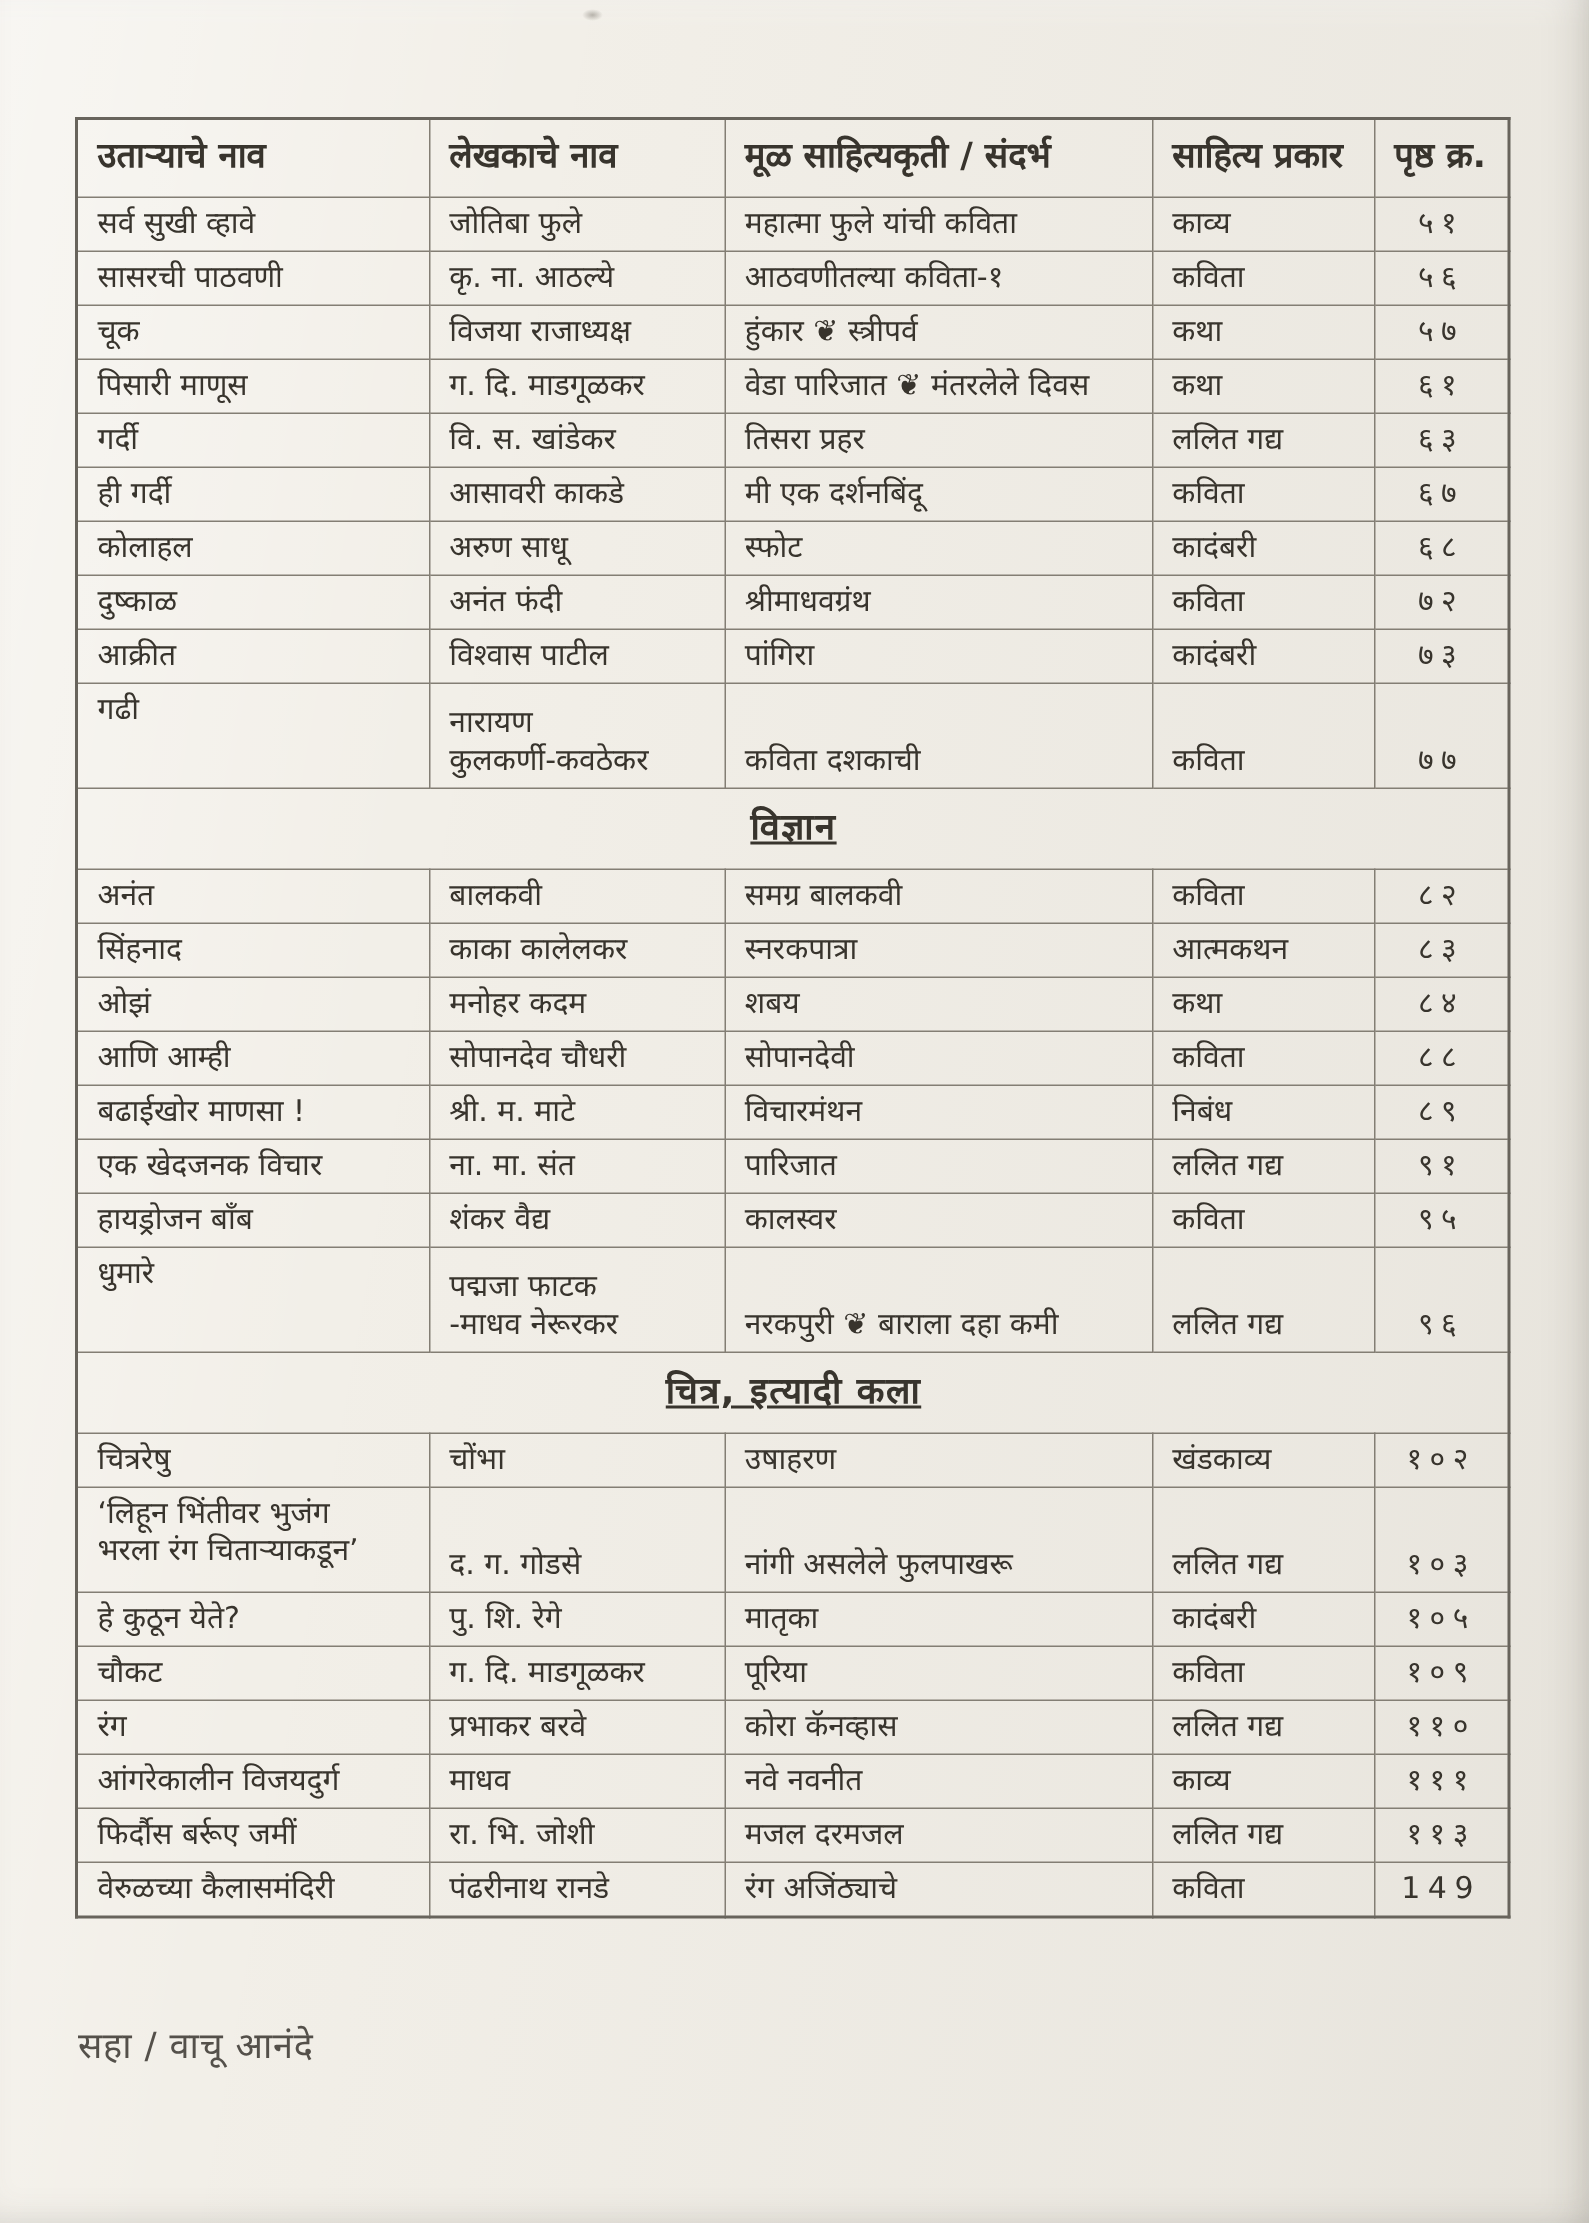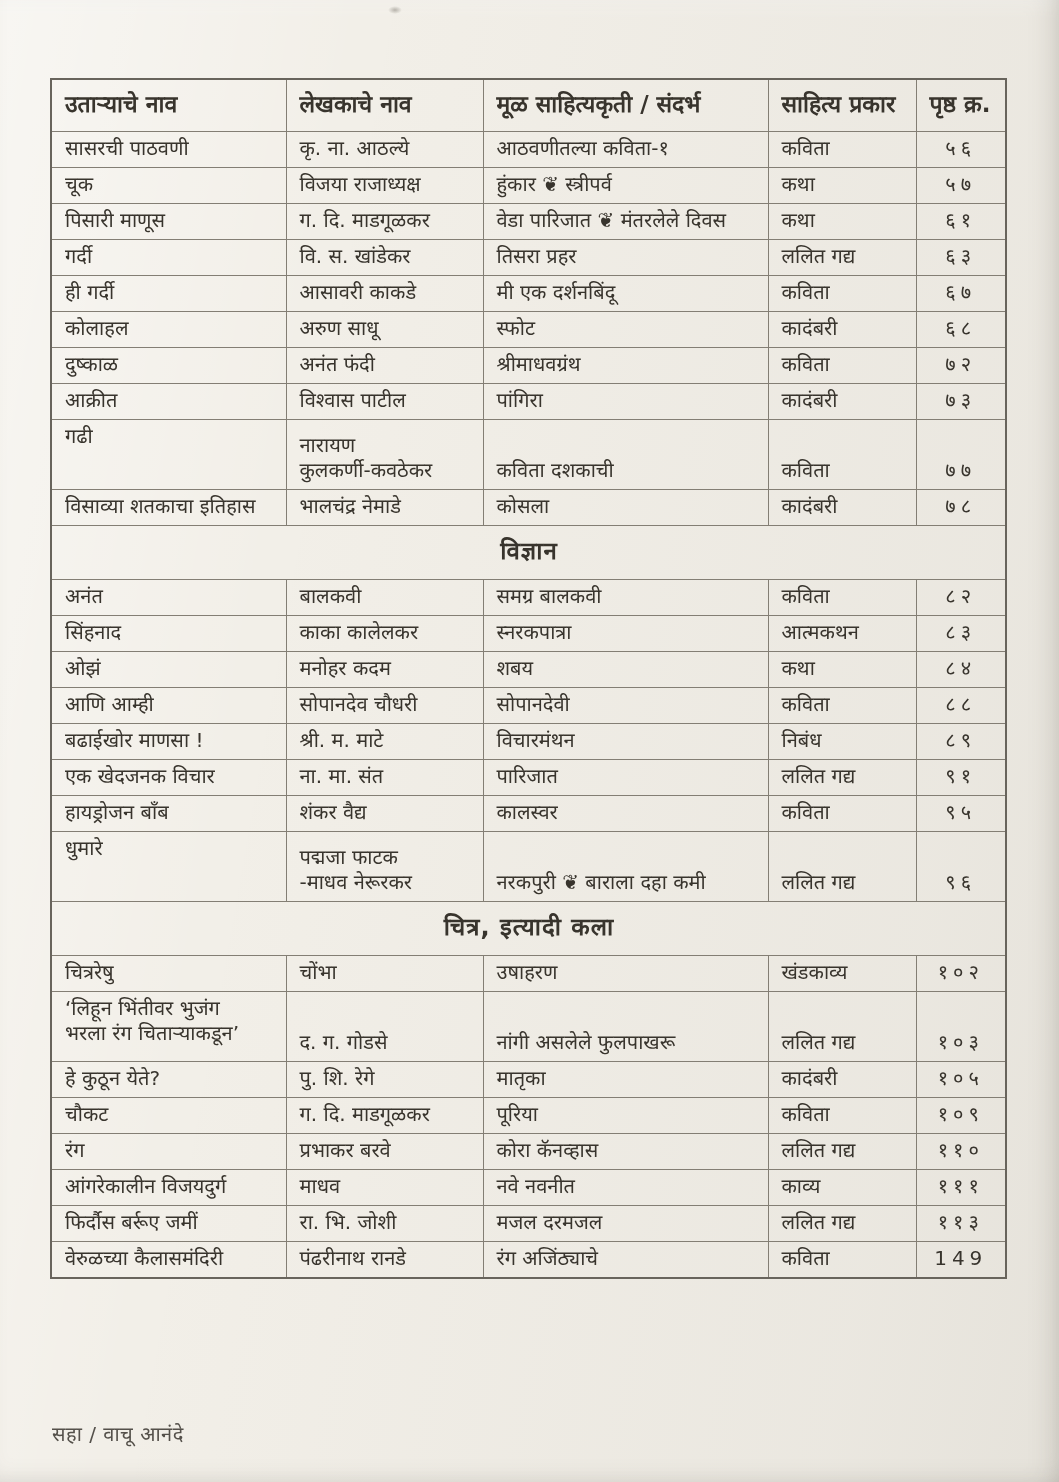--- a/index.html
+++ b/index.html
@@ -62,25 +62,26 @@
     letter-spacing: 5px;
     padding-right: 6px; padding-left: 6px;
   }
   .toc tr.section-row { height: 54px; }
   .toc tr.section-row td {
     text-align: center;
     vertical-align: middle;
     font-weight: bold;
     font-size: 24px;
     letter-spacing: 1px;
+    text-decoration: underline;
   }
   .footer {
     position: absolute;
-    left: 52px; top: 1420px;
-    font-size: 20px;
+    left: 52px; top: 1346px;
+    font-size: 24px;
     color: #54504a;
     letter-spacing: .5px;
   }
 </style>
 </head>
 <body>
 
 <div class="page">
   <div class="speck"></div>
 
@@ -96,20 +97,27 @@
       <tr>
         <th>उताऱ्याचे नाव</th>
         <th>लेखकाचे नाव</th>
         <th>मूळ साहित्यकृती / संदर्भ</th>
         <th>साहित्य प्रकार</th>
         <th>पृष्ठ क्र.</th>
       </tr>
     </thead>
     <tbody>
         <tr>
+          <td class="col-0">सर्व सुखी व्हावे</td>
+          <td class="col-1">जोतिबा फुले</td>
+          <td class="col-2">महात्मा फुले यांची कविता</td>
+          <td class="col-3">काव्य</td>
+          <td class="col-4">५१</td>
+        </tr>
+        <tr>
           <td class="col-0">सासरची पाठवणी</td>
           <td class="col-1">कृ. ना. आठल्ये</td>
           <td class="col-2">आठवणीतल्या कविता-१</td>
           <td class="col-3">कविता</td>
           <td class="col-4">५६</td>
         </tr>
         <tr>
           <td class="col-0">चूक</td>
           <td class="col-1">विजया राजाध्यक्ष</td>
           <td class="col-2">हुंकार ❦ स्त्रीपर्व</td>
@@ -158,27 +166,20 @@
           <td class="col-3">कादंबरी</td>
           <td class="col-4">७३</td>
         </tr>
         <tr class="tall">
           <td class="col-0">गढी</td>
           <td class="col-1">नारायण
 कुलकर्णी-कवठेकर</td>
           <td class="col-2">कविता दशकाची</td>
           <td class="col-3">कविता</td>
           <td class="col-4">७७</td>
-        </tr>
-        <tr>
-          <td class="col-0">विसाव्या शतकाचा इतिहास</td>
-          <td class="col-1">भालचंद्र नेमाडे</td>
-          <td class="col-2">कोसला</td>
-          <td class="col-3">कादंबरी</td>
-          <td class="col-4">७८</td>
         </tr>
         <tr class="section-row">
           <td colspan="5">विज्ञान</td>
         </tr>
         <tr>
           <td class="col-0">अनंत</td>
           <td class="col-1">बालकवी</td>
           <td class="col-2">समग्र बालकवी</td>
           <td class="col-3">कविता</td>
           <td class="col-4">८२</td>

